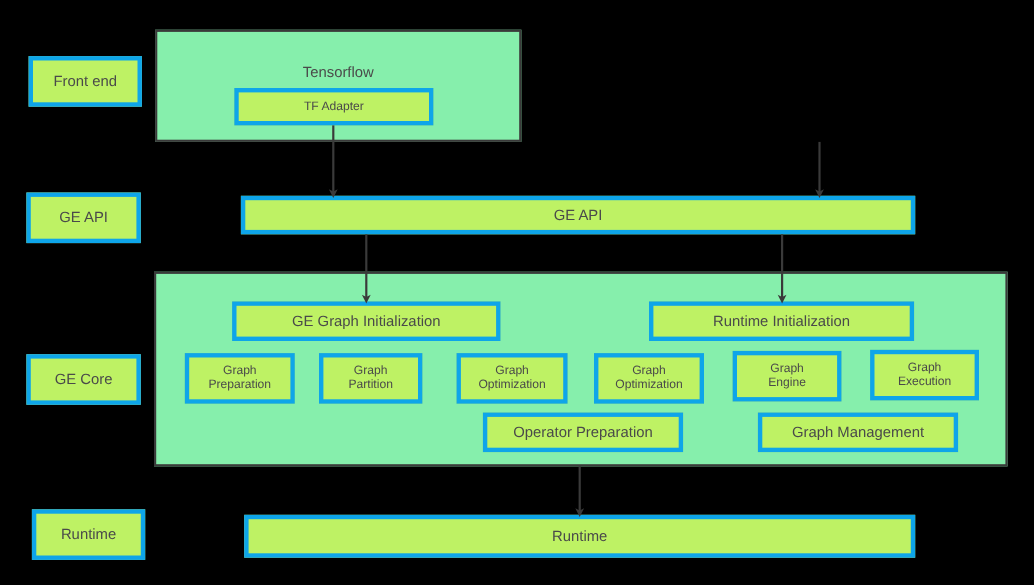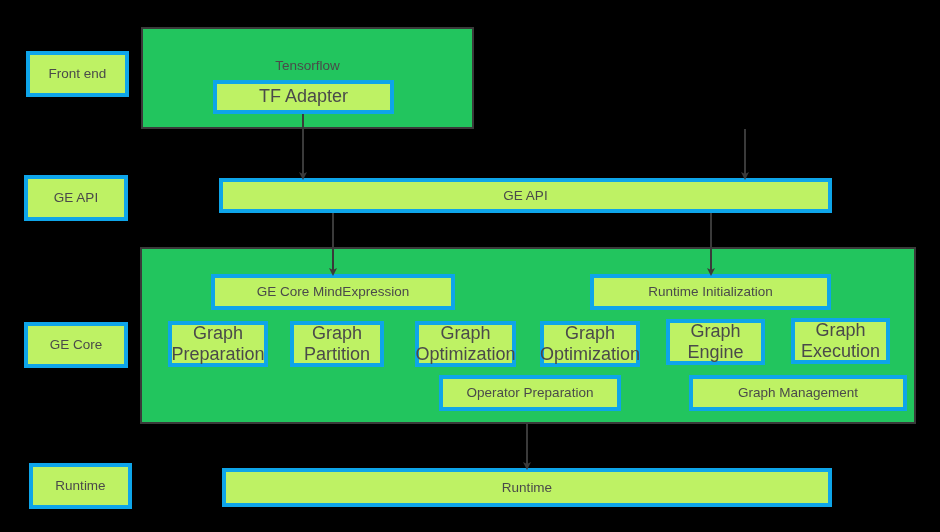--- a/index.html
+++ b/index.html
@@ -27,37 +27,37 @@
     text-align: center;
     line-height: 1.18;
     font-size: 13px;
   }
   .lane-label {
     font-size: 13.5px;
     color: #4a4a4a;
   }
   .group-box {
     position: absolute;
-    background: #22c55e;
+    background: #86efac;
     border: 2px solid #3a3a3a;
     box-sizing: border-box;
   }
   .group-title {
     position: absolute;
     left: 0;
     right: 0;
     text-align: center;
     color: #4a4a4a;
     font-size: 13.5px;
   }
   .wide-label {
     font-size: 13.5px;
   }
   .small-box {
-    font-size: 18px;
+    font-size: 11px;
   }
   svg.arrows {
     position: absolute;
     left: 0;
     top: 0;
     width: 940px;
     height: 532px;
     pointer-events: none;
   }
 </style>
@@ -91,21 +91,21 @@
   </div>
 
 
   <div class="box wide-label" style="left:219px; top:178px; width:613px; height:35px;">
     <span>GE API</span>
   </div>
 
   <div class="group-box" style="left:140px; top:247px; width:776px; height:177px;"></div>
 
   <div class="box wide-label" style="left:211px; top:274px; width:244px; height:36px;">
-    <span>GE Core MindExpression</span>
+    <span>GE Graph Initialization</span>
   </div>
 
   <div class="box wide-label" style="left:590px; top:274px; width:241px; height:36px;">
     <span>Runtime Initialization</span>
   </div>
 
   <div class="box small-box" style="left:168px; top:321px; width:100px; height:46px;">
     <span>
       <span>Graph</span><br>
       <span>Preparation</span>
@@ -145,21 +145,21 @@
       <span>Graph</span><br>
       <span>Execution</span>
     </span>
   </div>
 
 
   <div class="box wide-label" style="left:439px; top:375px; width:182px; height:36px;">
     <span>Operator Preparation</span>
   </div>
 
-  <div class="box wide-label" style="left:689px; top:375px; width:218px; height:36px;">
+  <div class="box wide-label" style="left:689px; top:375px; width:182px; height:36px;">
     <span>Graph Management</span>
   </div>
 
   <div class="box wide-label" style="left:222px; top:468px; width:610px; height:39px;">
     <span>Runtime</span>
   </div>
 
   <svg class="arrows" viewBox="0 0 940 532" xmlns="http://www.w3.org/2000/svg">
     <defs>
       <marker id="ah" markerWidth="10" markerHeight="10" refX="5" refY="5" orient="auto" markerUnits="userSpaceOnUse">

